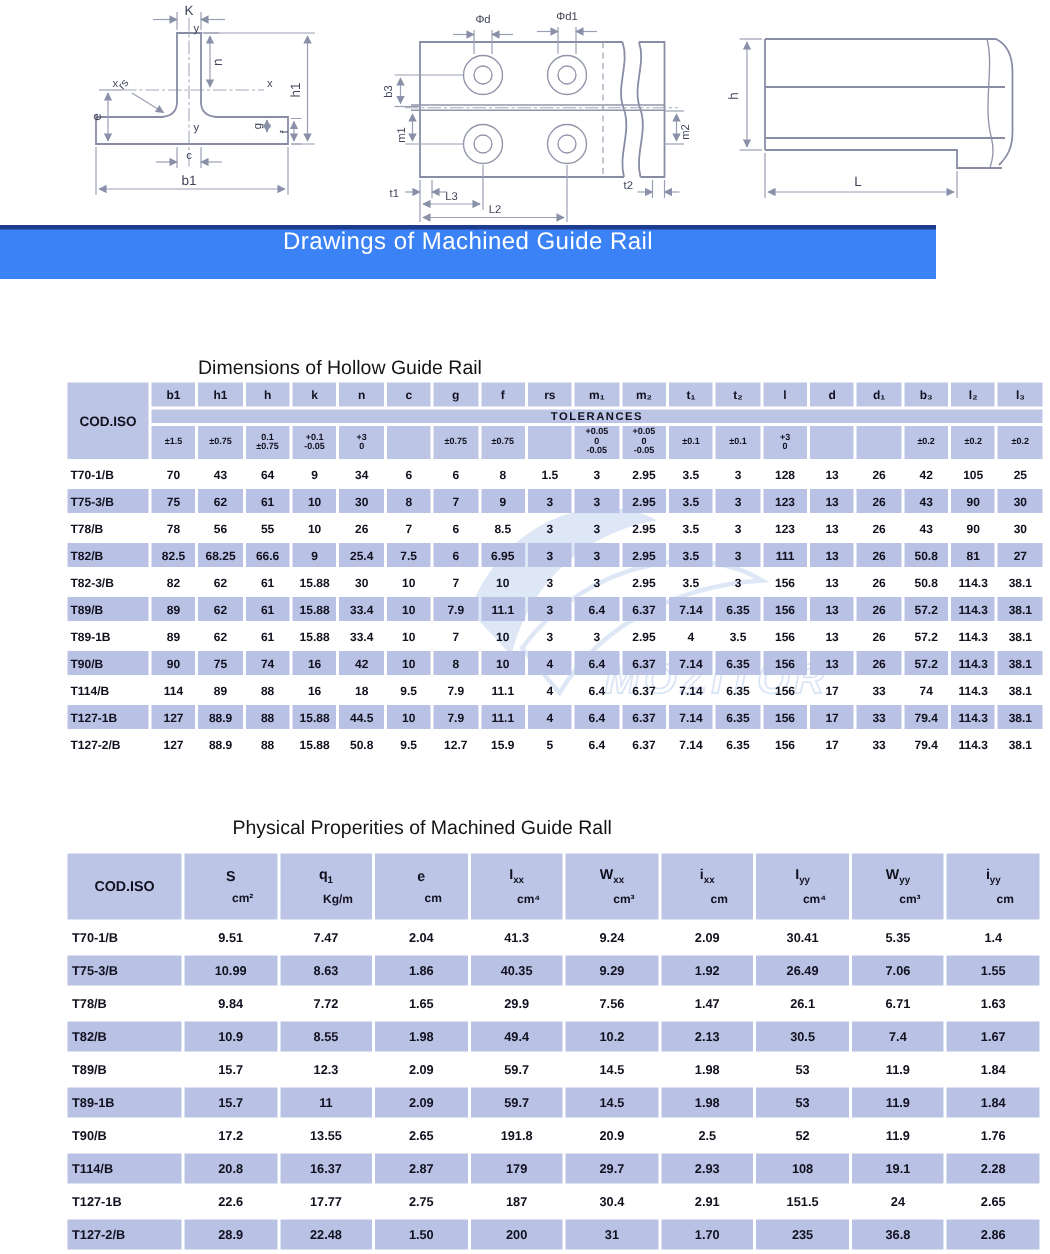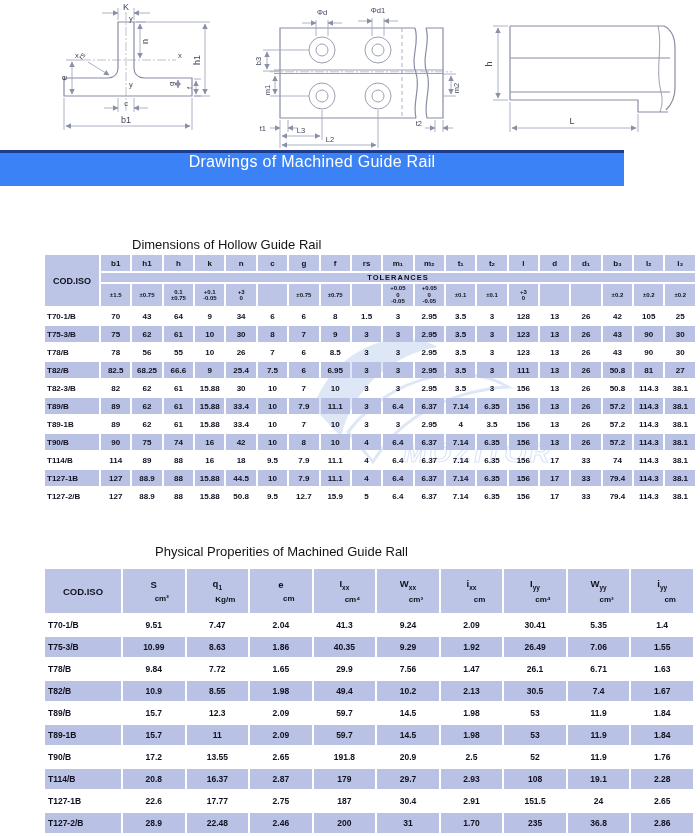--- a/index.html
+++ b/index.html
@@ -670,21 +670,21 @@
           <td class="val">30.4</td>
           <td class="val">2.91</td>
           <td class="val">151.5</td>
           <td class="val">24</td>
           <td class="val">2.65</td>
         </tr>
         <tr class="alt">
           <td class="rowlab">T127-2/B</td>
           <td class="val">28.9</td>
           <td class="val">22.48</td>
-          <td class="val">2.46</td>
+          <td class="val">1.50</td>
           <td class="val">200</td>
           <td class="val">31</td>
           <td class="val">1.70</td>
           <td class="val">235</td>
           <td class="val">36.8</td>
           <td class="val">2.86</td>
         </tr>
       </tbody>
   </table>
 

